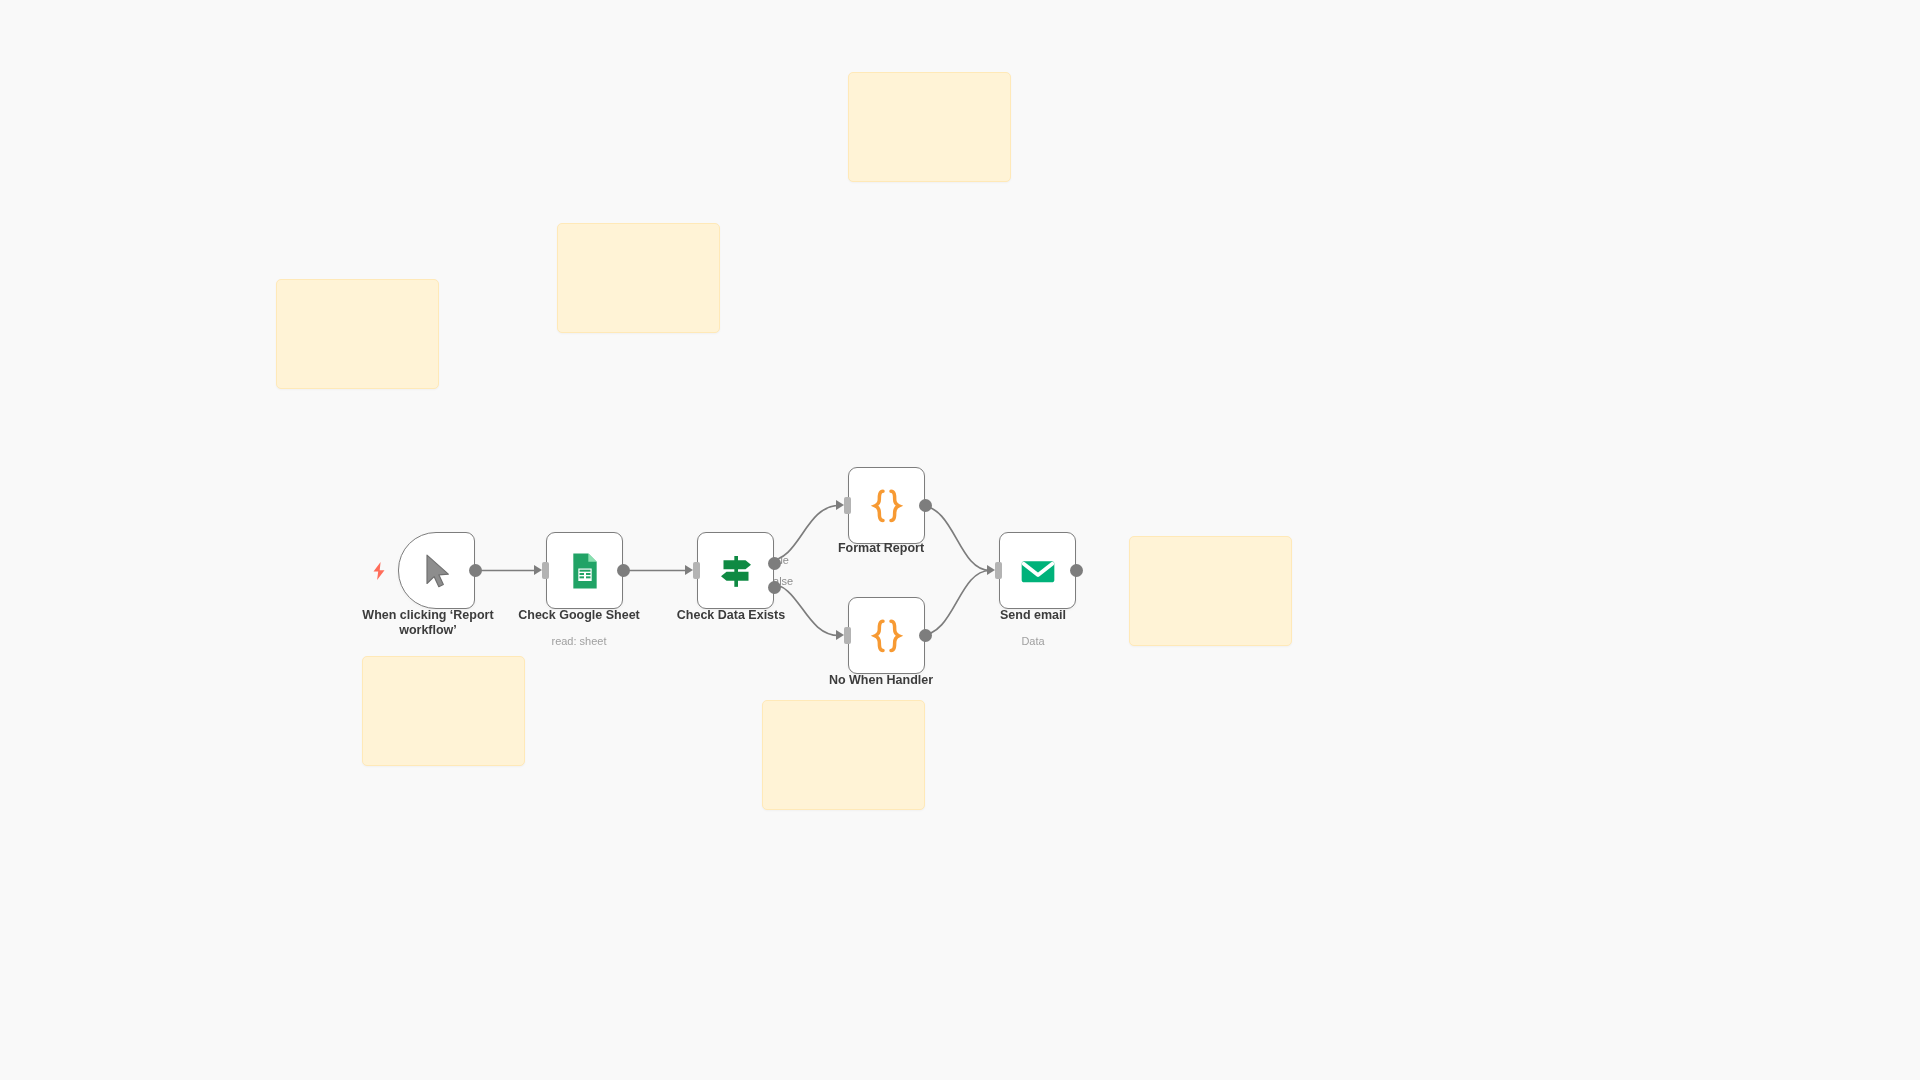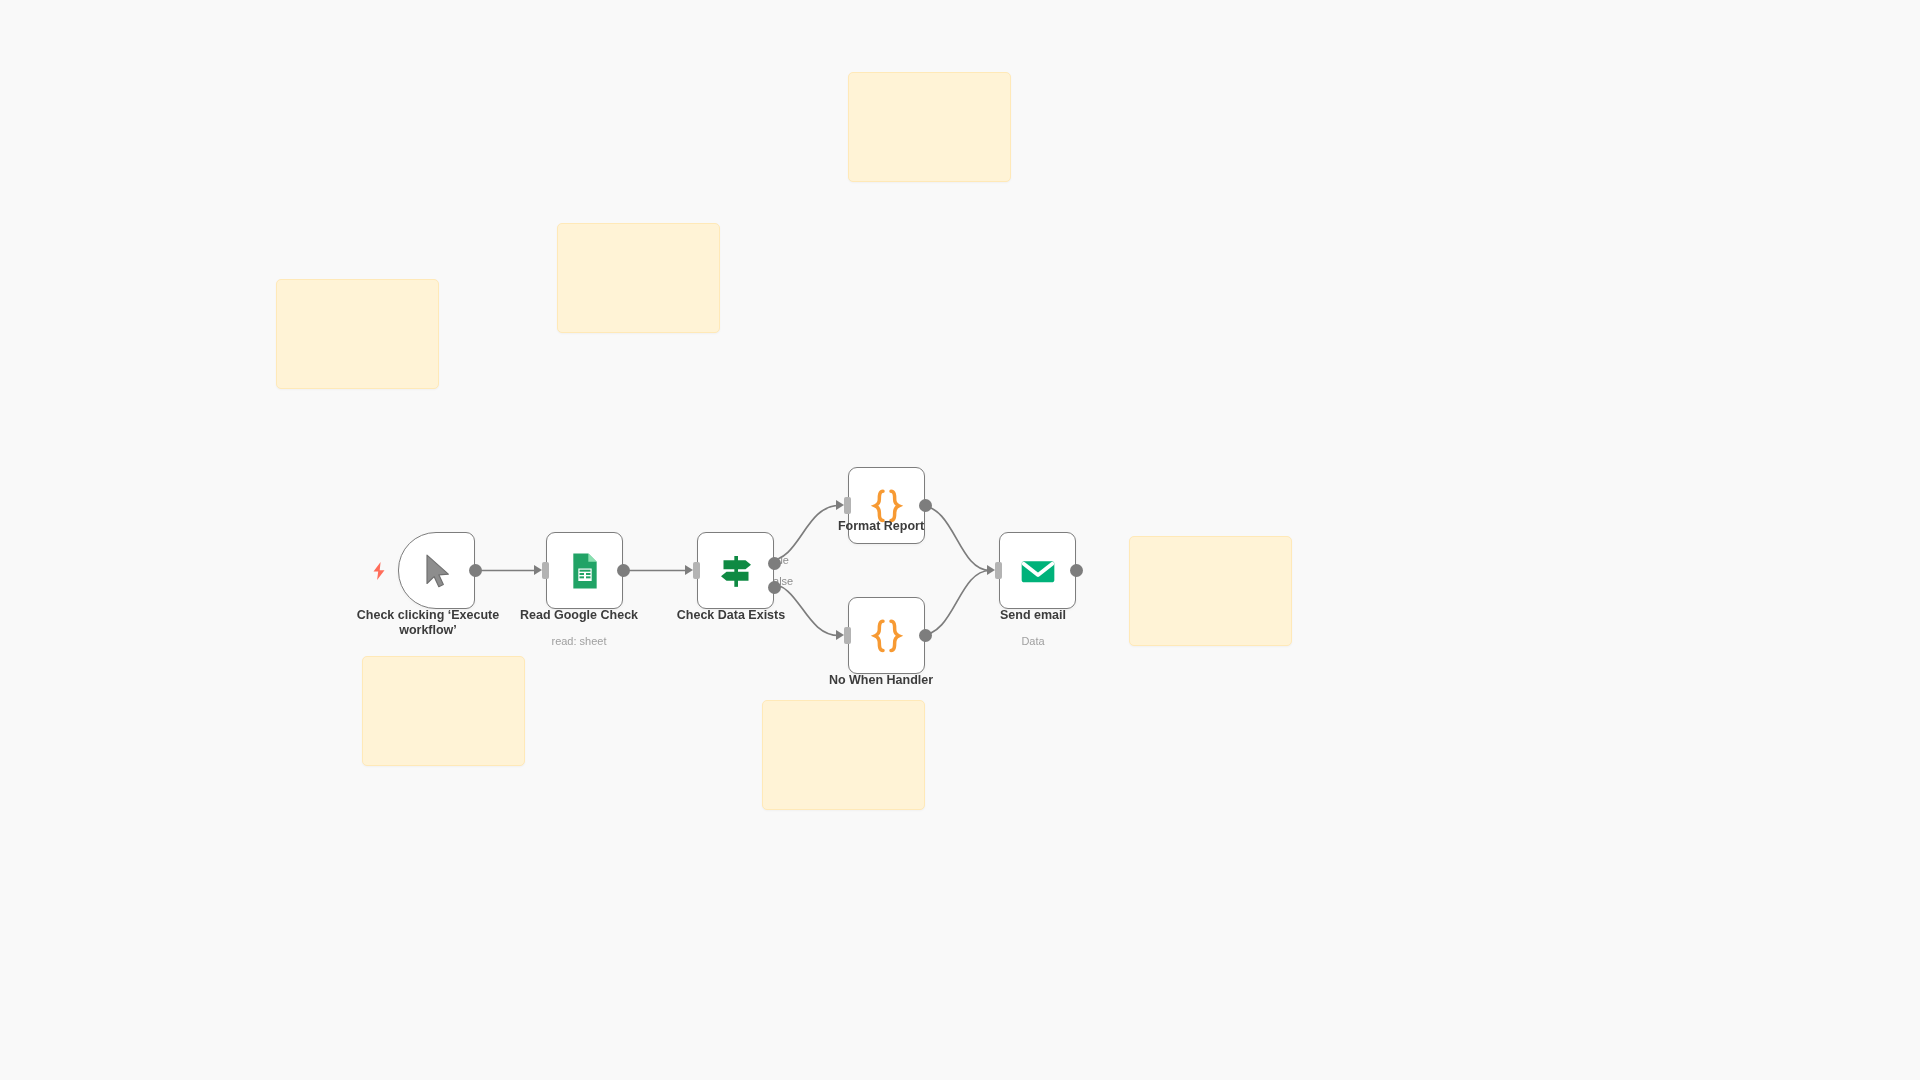--- a/index.html
+++ b/index.html
@@ -134,41 +134,41 @@
     <path d="M8.6 0 L1.5 9.4 L6.2 9.4 L5.1 18 L12.5 8.2 L7.7 8.2 Z" fill="#ff6d5a"></path>
   </svg>
 
   <div class="node trigger" style="left:398px; top:532px;">
     <svg class="node-icon" viewBox="0 0 24 24">
       <path d="M6 2.5 L6 19.5 L10.3 15.4 L13.1 21.4 L15.8 20.1 L13.1 14.3 L18.8 13.9 Z" fill="#8d8d8d" stroke="#6f6f6f" stroke-width="0.7" stroke-linejoin="round"></path>
     </svg>
     <span class="port-out"></span>
   </div>
   <div class="node-label" style="left:343px; top:608px;">
-    <span>Check clicking ‘Execute workflow’</span>
+    <span>When clicking ‘Report workflow’</span>
   </div>
 
   <div class="node" style="left:546px; top:532px;">
     <svg class="node-icon" viewBox="0 0 24 24">
       <path d="M5 1.5 h9 l5 5 v16 h-14 z" fill="#21A366"></path>
       <path d="M14 1.5 l5 5 h-5 z" fill="#89e0b0"></path>
       <rect x="8" y="10.5" width="8" height="7.5" fill="#ffffff"></rect>
       <g fill="#21A366">
         <rect x="8.7" y="11.2" width="6.6" height="1.2"></rect>
         <rect x="8.7" y="13.2" width="2.7" height="1.2"></rect>
         <rect x="12.6" y="13.2" width="2.7" height="1.2"></rect>
         <rect x="8.7" y="15.2" width="2.7" height="1.2"></rect>
         <rect x="12.6" y="15.2" width="2.7" height="1.2"></rect>
       </g>
     </svg>
     <span class="port-in"></span>
     <span class="port-out"></span>
   </div>
   <div class="node-label" style="left:494px; top:608px;">
-    <span>Read Google Check</span>
+    <span>Check Google Sheet</span>
     <span class="node-sub">read: sheet</span>
   </div>
 
   <div class="node" style="left:697px; top:532px;">
     <svg class="node-icon" viewBox="0 0 24 24">
       <rect x="11" y="3" width="2.2" height="18.5" fill="#0f8a43"></rect>
       <path d="M4.5 5.6 h13.2 l3.3 2.7 l-3.3 2.7 h-13.2 z" fill="#0f8a43"></path>
       <path d="M19.5 12.4 h-13.2 l-3.3 2.7 l3.3 2.7 h13.2 z" fill="#0f8a43"></path>
     </svg>
     <span class="port-in"></span>
@@ -182,21 +182,21 @@
   <div class="node" style="left:848px; top:467px;">
     <svg class="node-icon" viewBox="0 0 24 24">
       <path d="M9.6 3.2 C7.3 3.2 7.4 6.2 7.4 8 C7.4 10.2 6.4 11.3 4.9 11.9
                C6.4 12.6 7.4 13.7 7.4 15.9 C7.4 17.7 7.3 20.7 9.6 20.7" fill="none" stroke="#f79a33" stroke-width="2.1" stroke-linecap="round"></path>
       <path d="M14.4 3.2 C16.7 3.2 16.6 6.2 16.6 8 C16.6 10.2 17.6 11.3 19.1 11.9
                C17.6 12.6 16.6 13.7 16.6 15.9 C16.6 17.7 16.7 20.7 14.4 20.7" fill="none" stroke="#f79a33" stroke-width="2.1" stroke-linecap="round"></path>
     </svg>
     <span class="port-in"></span>
     <span class="port-out"></span>
   </div>
-  <div class="node-label" style="left:796px; top:519px;">
+  <div class="node-label" style="left:796px; top:541px;">
     <span>Format Report</span>
   </div>
 
   <div class="node" style="left:848px; top:597px;">
     <svg class="node-icon" viewBox="0 0 24 24">
       <path d="M9.6 3.2 C7.3 3.2 7.4 6.2 7.4 8 C7.4 10.2 6.4 11.3 4.9 11.9
                C6.4 12.6 7.4 13.7 7.4 15.9 C7.4 17.7 7.3 20.7 9.6 20.7" fill="none" stroke="#f79a33" stroke-width="2.1" stroke-linecap="round"></path>
       <path d="M14.4 3.2 C16.7 3.2 16.6 6.2 16.6 8 C16.6 10.2 17.6 11.3 19.1 11.9
                C17.6 12.6 16.6 13.7 16.6 15.9 C16.6 17.7 16.7 20.7 14.4 20.7" fill="none" stroke="#f79a33" stroke-width="2.1" stroke-linecap="round"></path>
     </svg>

